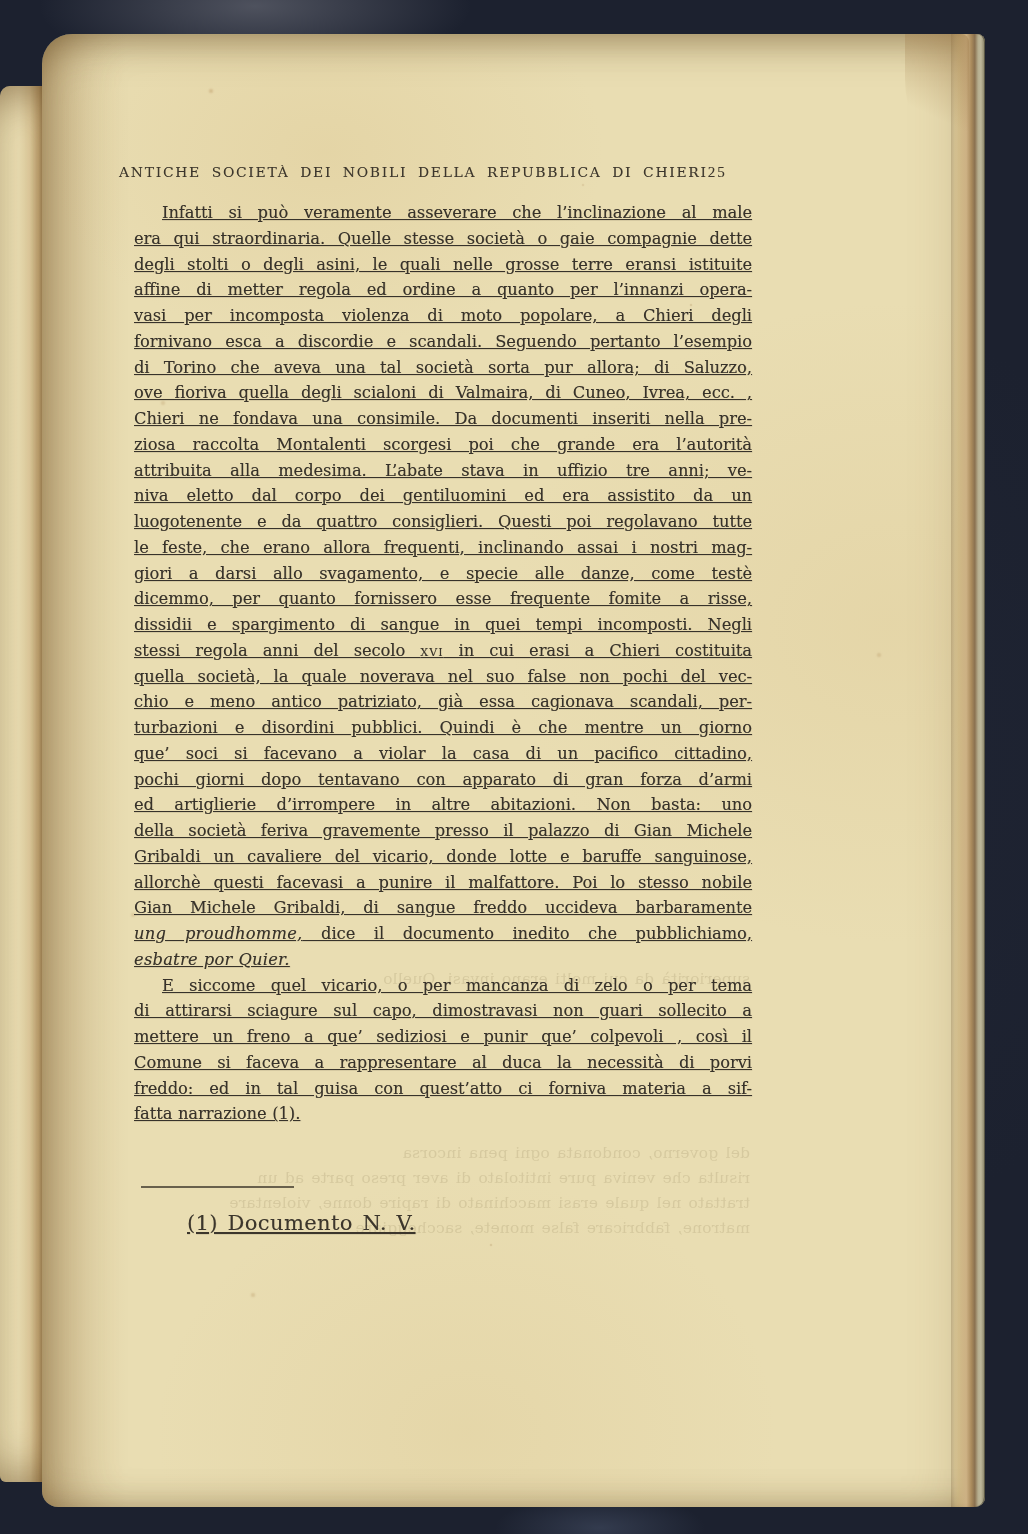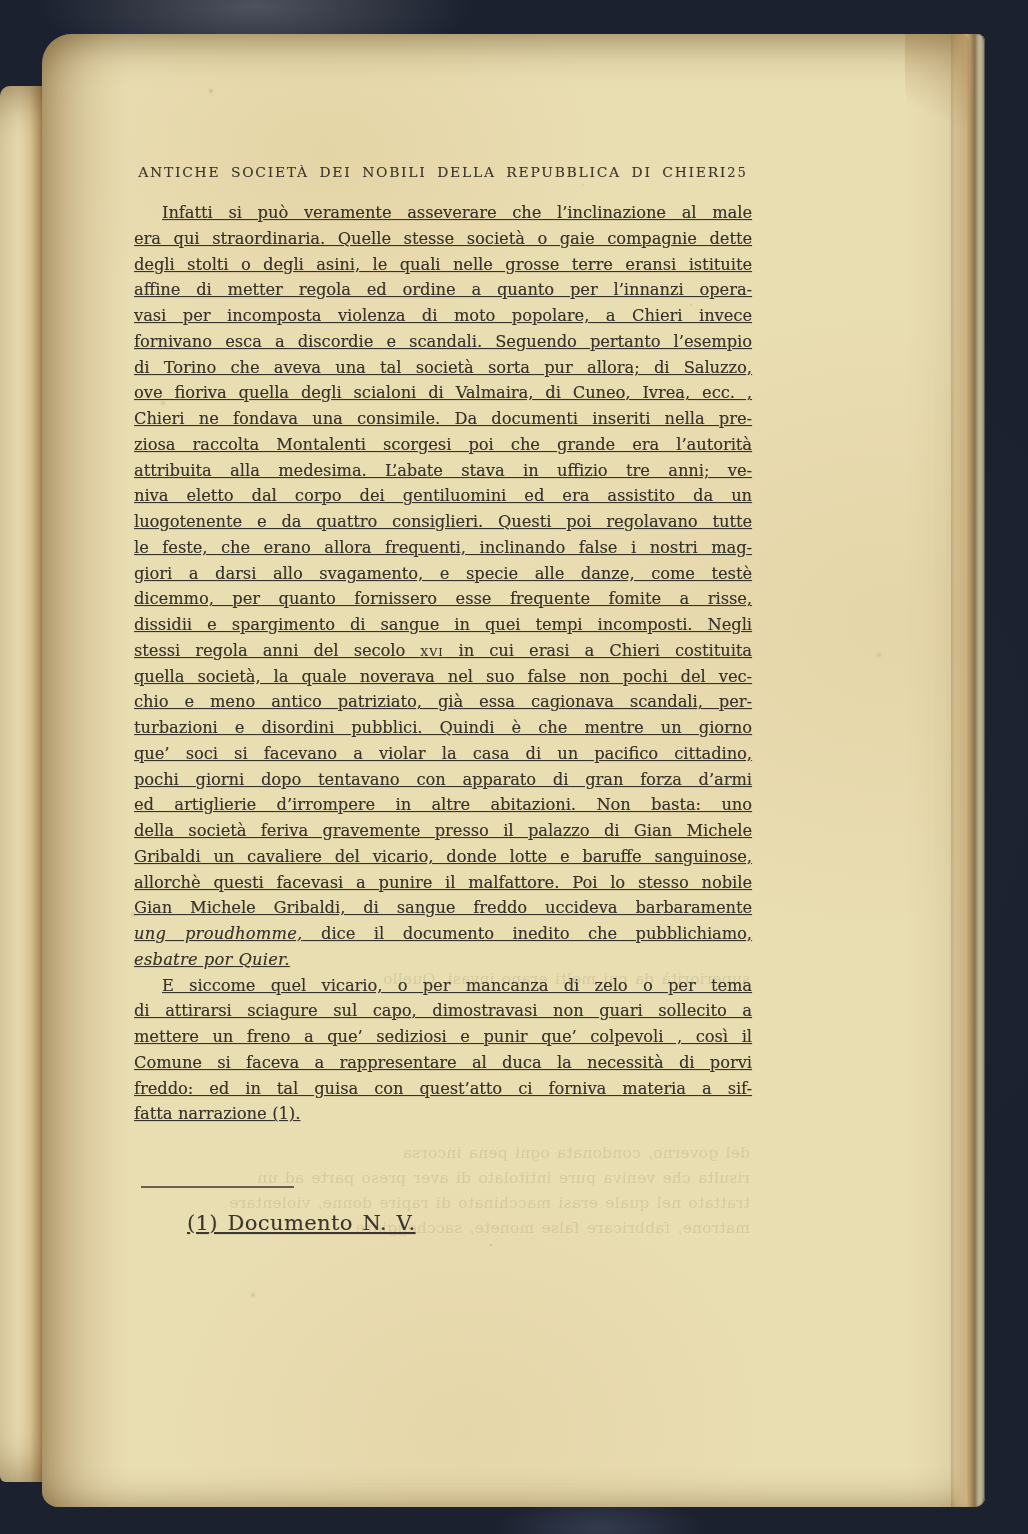--- a/index.html
+++ b/index.html
@@ -89,29 +89,29 @@
     color: #7d6e45; opacity: .17; filter: blur(.4px);
     font-size: 15.5px; letter-spacing: .2px; word-spacing: 2px;
   }
   .bleed div:nth-child(1) { top: 936px; }
   .bleed div:nth-child(2) { top: 1110px; }
   .bleed div:nth-child(3) { top: 1135px; }
   .bleed div:nth-child(4) { top: 1160px; }
   .bleed div:nth-child(5) { top: 1185px; }
 
   .header {
-    position: absolute; left: 92px; top: 130px; width: 618px;
-    display: flex; justify-content: center; align-items: baseline;
+    position: absolute; left: 77px; top: 130px; width: 618px;
+    display: flex; justify-content: flex-start; align-items: baseline;
     color: #3c362c;
   }
   .header-title {
     font-size: 13.8px; letter-spacing: 1.8px; word-spacing: 4.5px; white-space: nowrap;
     text-shadow: .3px .3px .2px rgba(55,48,38,.35);
   }
-  .page-number { font-size: 13px; letter-spacing: 2px; text-shadow: .3px .3px .2px rgba(55,48,38,.35); }
+  .page-number { font-size: 15px; letter-spacing: 2px; text-shadow: .3px .3px .2px rgba(55,48,38,.35); font-family: Liberation Serif, serif; }
 
   .body-text {
     position: absolute; left: 92px; top: 166px; width: 618px;
     font-size: 16.2px; line-height: 25.75px;
     color: var(--ink, #37322a);
     text-shadow: .3px .3px .2px rgba(55,48,38,.40);
   }
   .line { text-align: justify; text-align-last: justify; word-spacing: -1px; text-decoration: underline; }
   .line.last { text-align-last: left; word-spacing: .5px; }
   .line.indent { text-indent: 28px; }
@@ -150,30 +150,30 @@
   <div class="header">
     <span class="header-title">ANTICHE SOCIETÀ DEI NOBILI DELLA REPUBBLICA DI CHIERI</span>
     <span class="page-number">25</span>
   </div>
 
   <div class="body-text">
       <div class="line indent"><span>Infatti si può veramente asseverare che l’inclinazione al male</span></div>
       <div class="line"><span>era qui straordinaria. Quelle stesse società o gaie compagnie dette</span></div>
       <div class="line"><span>degli stolti o degli asini, le quali nelle grosse terre eransi istituite</span></div>
       <div class="line"><span>affine di metter regola ed ordine a quanto per l’innanzi opera-</span></div>
-      <div class="line"><span>vasi per incomposta violenza di moto popolare, a Chieri invece</span></div>
+      <div class="line"><span>vasi per incomposta violenza di moto popolare, a Chieri degli</span></div>
       <div class="line"><span>fornivano esca a discordie e scandali. Seguendo pertanto l’esempio</span></div>
       <div class="line"><span>di Torino che aveva una tal società sorta pur allora; di Saluzzo,</span></div>
       <div class="line"><span>ove fioriva quella degli scialoni di Valmaira, di Cuneo, Ivrea, ecc. ,</span></div>
       <div class="line"><span>Chieri ne fondava una consimile. Da documenti inseriti nella pre-</span></div>
       <div class="line"><span>ziosa raccolta Montalenti scorgesi poi che grande era l’autorità</span></div>
       <div class="line"><span>attribuita alla medesima. L’abate stava in uffizio tre anni; ve-</span></div>
       <div class="line"><span>niva eletto dal corpo dei gentiluomini ed era assistito da un</span></div>
       <div class="line"><span>luogotenente e da quattro consiglieri. Questi poi regolavano tutte</span></div>
-      <div class="line"><span>le feste, che erano allora frequenti, inclinando false i nostri mag-</span></div>
+      <div class="line"><span>le feste, che erano allora frequenti, inclinando assai i nostri mag-</span></div>
       <div class="line"><span>giori a darsi allo svagamento, e specie alle danze, come testè</span></div>
       <div class="line"><span>dicemmo, per quanto fornissero esse frequente fomite a risse,</span></div>
       <div class="line"><span>dissidii e spargimento di sangue in quei tempi incomposti. Negli</span></div>
       <div class="line"><span>stessi regola anni del secolo </span><span class="sc">XVI</span><span> in cui erasi a Chieri costituita</span></div>
       <div class="line"><span>quella società, la quale noverava nel suo false non pochi del vec-</span></div>
       <div class="line"><span>chio e meno antico patriziato, già essa cagionava scandali, per-</span></div>
       <div class="line"><span>turbazioni e disordini pubblici. Quindi è che mentre un giorno</span></div>
       <div class="line"><span>que’ soci si facevano a violar la casa di un pacifico cittadino,</span></div>
       <div class="line"><span>pochi giorni dopo tentavano con apparato di gran forza d’armi</span></div>
       <div class="line"><span>ed artiglierie d’irrompere in altre abitazioni. Non basta: uno</span></div>

